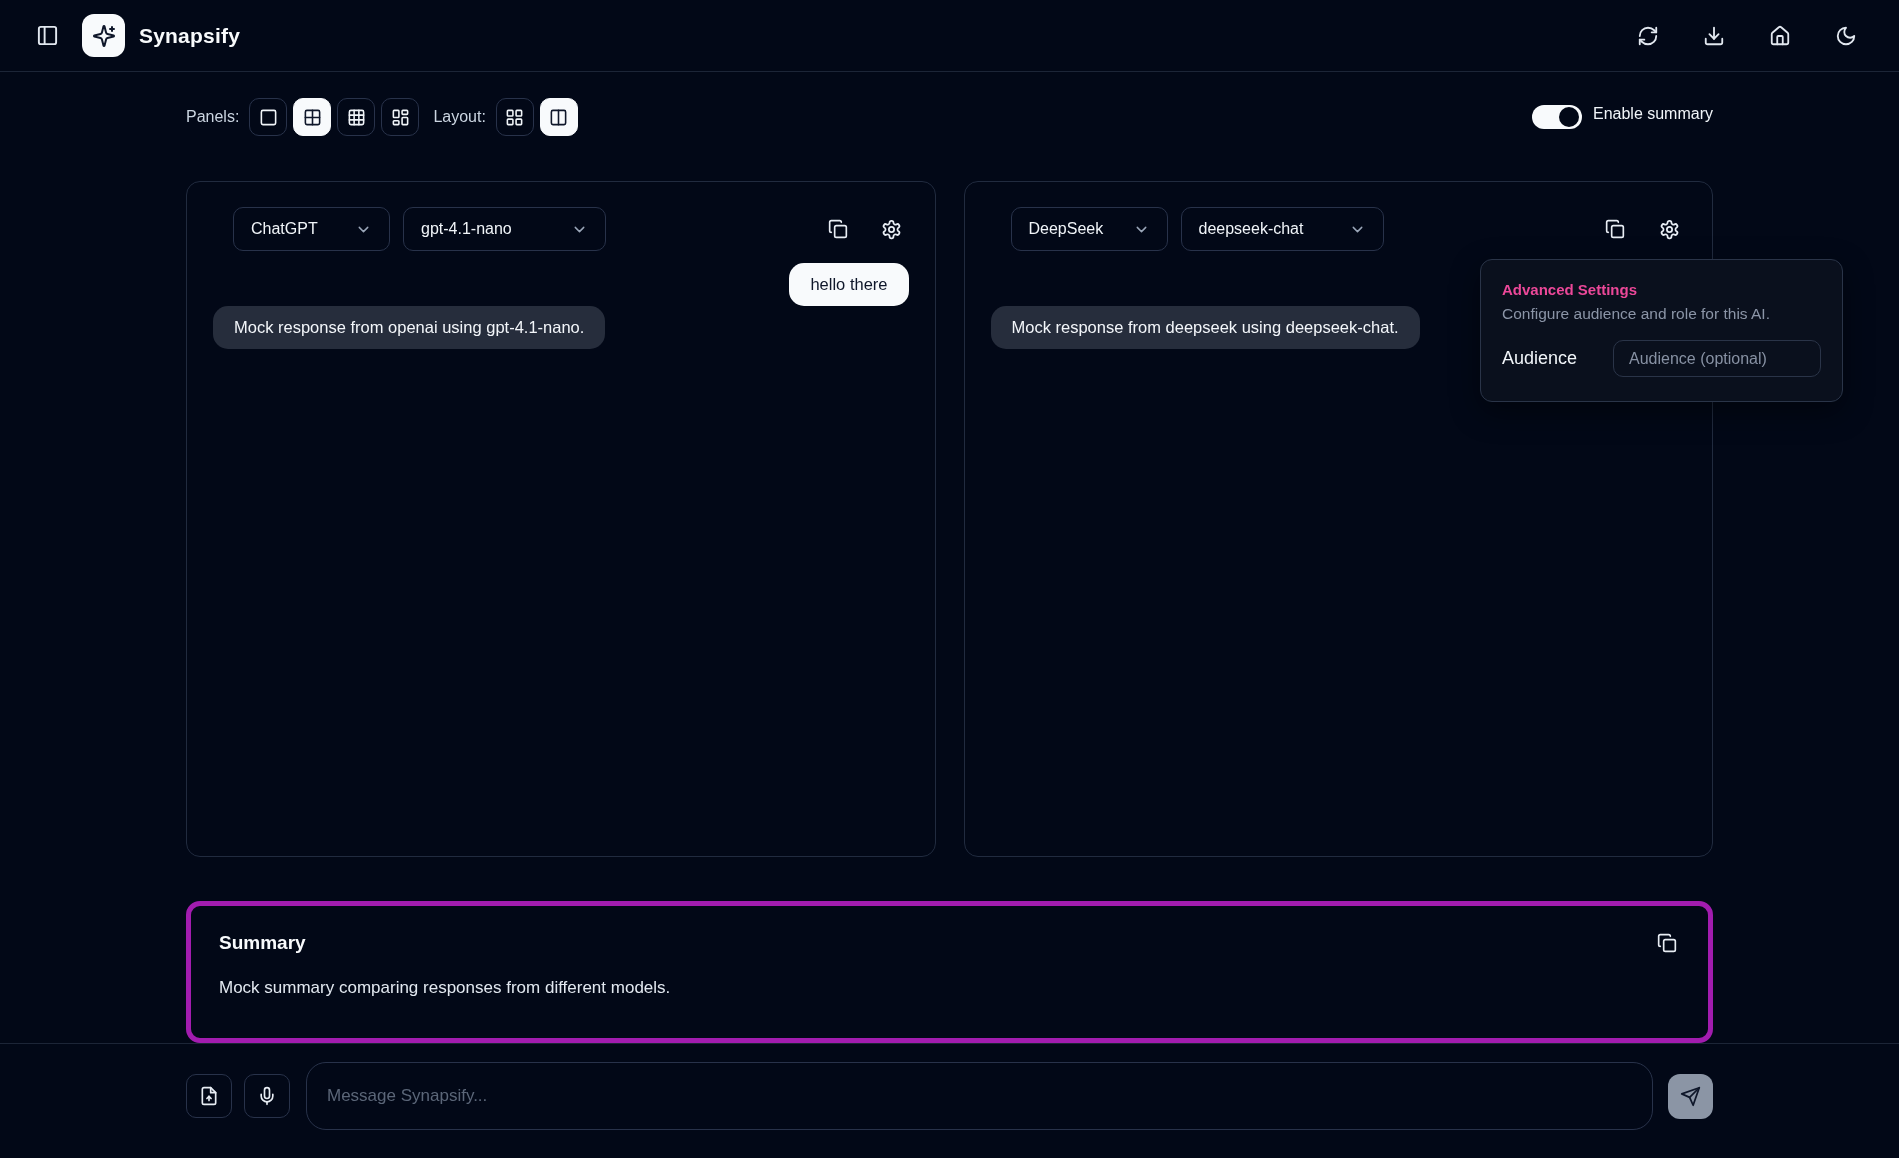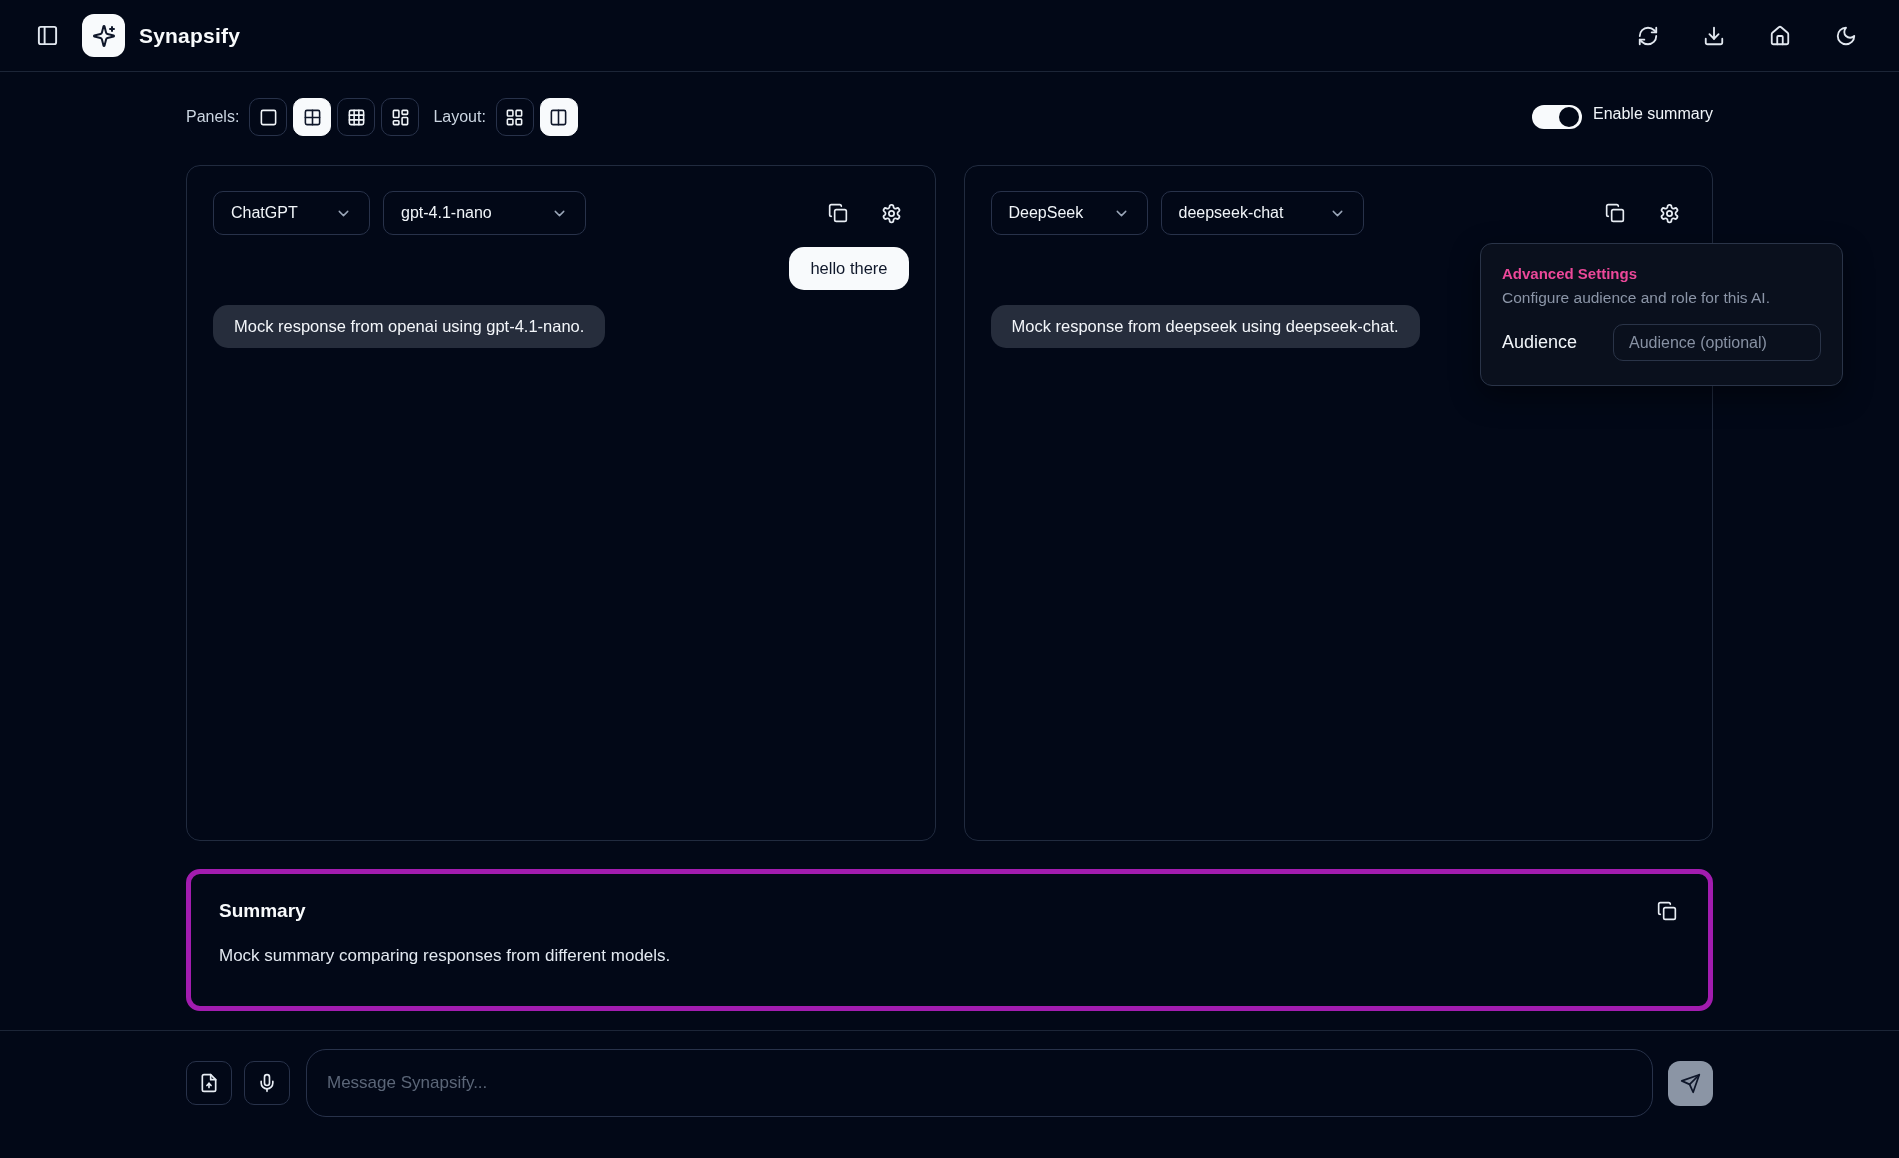--- a/index.html
+++ b/index.html
@@ -29,21 +29,21 @@
     border-radius:8px; cursor:pointer;
   }
   .logo-badge {
     width:43px; height:43px; border-radius:12px; background:#f8fafc;
     display:flex; align-items:center; justify-content:center; color:#0f172a;
   }
   .app-title { font-size:21px; font-weight:700; color:#f8fafc; letter-spacing:.2px; margin-left:-2px; }
   .topbar-right { margin-left:auto; display:flex; align-items:center; gap:28px; }
 
   
-  .content { flex:1 1 auto; padding:0 186px; display:flex; flex-direction:column; }
+  .content { flex:1 1 auto; padding:0 186px; display:flex; flex-direction:column;gap:16px; }
 
   .toolbar { margin-top:26px; height:38px; display:flex; align-items:center; }
   .toolbar-label { color:#cbd5e1; font-size:16px; margin-right:10px; }
   .seg-group { display:flex; gap:6px; }
   .segbtn {
     width:38px; height:38px; border-radius:10px;
     border:1px solid #28324a; background:transparent; color:#f1f5f9;
     display:flex; align-items:center; justify-content:center; cursor:pointer;
   }
   .segbtn.active { background:#f8fafc; color:#0f172a; border-color:#f8fafc; }
@@ -59,40 +59,40 @@
   }
   .switch-label { color:#f1f5f9; font-size:16px; font-weight:500; }
 
   
   .panels-row { margin-top:29px; display:flex; gap:28px; height:676px; flex:0 0 676px; }
   .panel {
     flex:1 1 0; border:1px solid #212b3f; border-radius:14px;
     padding:25px 26px; position:relative; background:#020817;
   }
   .panel-header { display:flex; align-items:center; }
-  .selects { display:flex; gap:13px; }
+  .selects { display:flex; gap:13px;margin-left:20px; }
   .select {
     height:44px; border:1px solid #28324a; border-radius:10px; background:transparent;
     color:#f1f5f9; font-size:16px;
     display:flex; align-items:center; justify-content:space-between;
     padding:0 17px; cursor:pointer;
   }
   .select .chev { color:#9aa6b8; margin-left:14px; }
   .select.provider { width:157px; }
   .select.model { width:203px; }
   .panel-actions { margin-left:auto; display:flex; gap:20px; }
   .panel-actions .iconbtn { width:34px; height:34px; color:#e8edf4; }
 
   .messages { margin-top:12px; display:flex; flex-direction:column; }
   .bubble {
     max-width:80%; border-radius:15px; padding:11px 21px;
     font-size:16.5px; line-height:21px;
   }
   .bubble.user { align-self:flex-end; background:#f8fafc; color:#0f172a; }
-  .bubble.assistant { align-self:flex-start; background:#262d3c; color:#f3f6fa; margin-top:15px; }
+  .bubble.assistant { align-self:flex-start; background:#262d3c; color:#f3f6fa; }
 
   
   .popover {
     position:absolute; top:77px; right:-131px; width:363px;
     background:#0a101d; border:1px solid #2a3448; border-radius:12px;
     padding:21px 21px 24px 21px; z-index:10;
     box-shadow:0 10px 30px rgba(0,0,0,.45);
   }
   .popover-title { font-size:15px; font-weight:700; color:#ec4899; }
   .popover-sub { font-size:15.5px; color:#8b95a7; margin-top:7px; }

